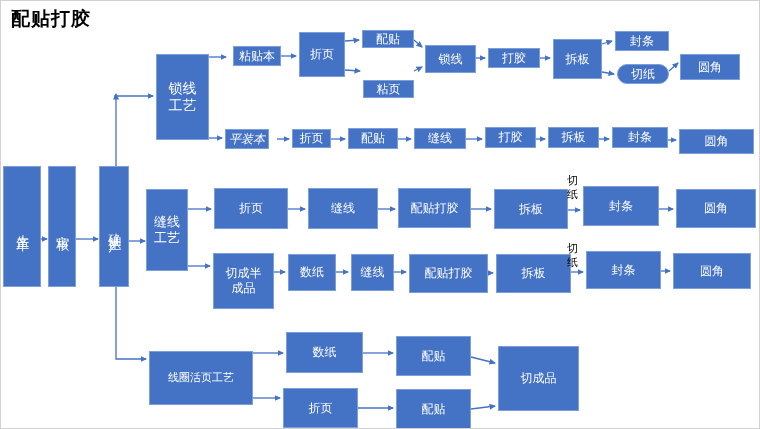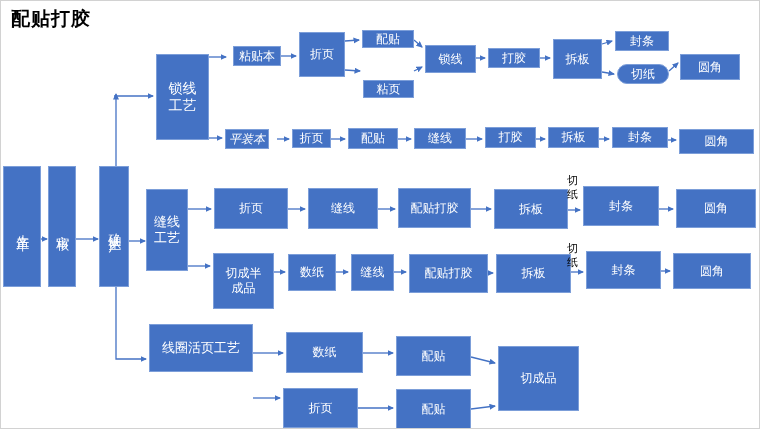--- a/index.html
+++ b/index.html
@@ -103,21 +103,21 @@
     </svg>
   <div id="page-title">配贴打胶</div>
   <div id="nodes-layer">
       <div class="node v" style="left: 2px; top: 165px; width: 38px; height: 121px;">生产单</div>
       <div class="node v" style="left: 47px; top: 165px; width: 28px; height: 121px;">审核</div>
       <div class="node v" style="left: 98px; top: 165px; width: 30px; height: 121px;">确认生产</div>
       <div class="node" style="left: 155px; top: 53px; width: 53px; height: 86px; font-size: 14px;">锁线
 工艺</div>
       <div class="node" style="left: 145px; top: 188px; width: 42px; height: 82px; font-size: 13px;">缝线
 工艺</div>
-      <div class="node" style="left: 148px; top: 323px; width: 104px; height: 48px; font-size: 13px;">线圈活页工艺</div>
+      <div class="node" style="left: 148px; top: 350px; width: 104px; height: 54px; font-size: 11px;">线圈活页工艺</div>
       <div class="node" style="left: 232px; top: 45px; width: 48px; height: 20px;">粘贴本</div>
       <div class="node" style="left: 298px; top: 31px; width: 46px; height: 45px;">折页</div>
       <div class="node" style="left: 361px; top: 29px; width: 52px; height: 18px;">配贴</div>
       <div class="node" style="left: 362px; top: 61px; width: 51px; height: 18px; margin-top: 18px;">粘页</div>
       <div class="node" style="left: 424px; top: 44px; width: 51px; height: 28px;">锁线</div>
       <div class="node" style="left: 487px; top: 47px; width: 52px; height: 20px;">打胶</div>
       <div class="node" style="left: 552px; top: 38px; width: 49px; height: 40px;">拆板</div>
       <div class="node" style="left: 614px; top: 30px; width: 54px; height: 20px;">封条</div>
       <div class="node" style="left: 616px; top: 63px; width: 52px; height: 20px; border-radius: 10px;">切纸</div>
       <div class="node" style="left: 679px; top: 53px; width: 60px; height: 26px;">圆角</div>

